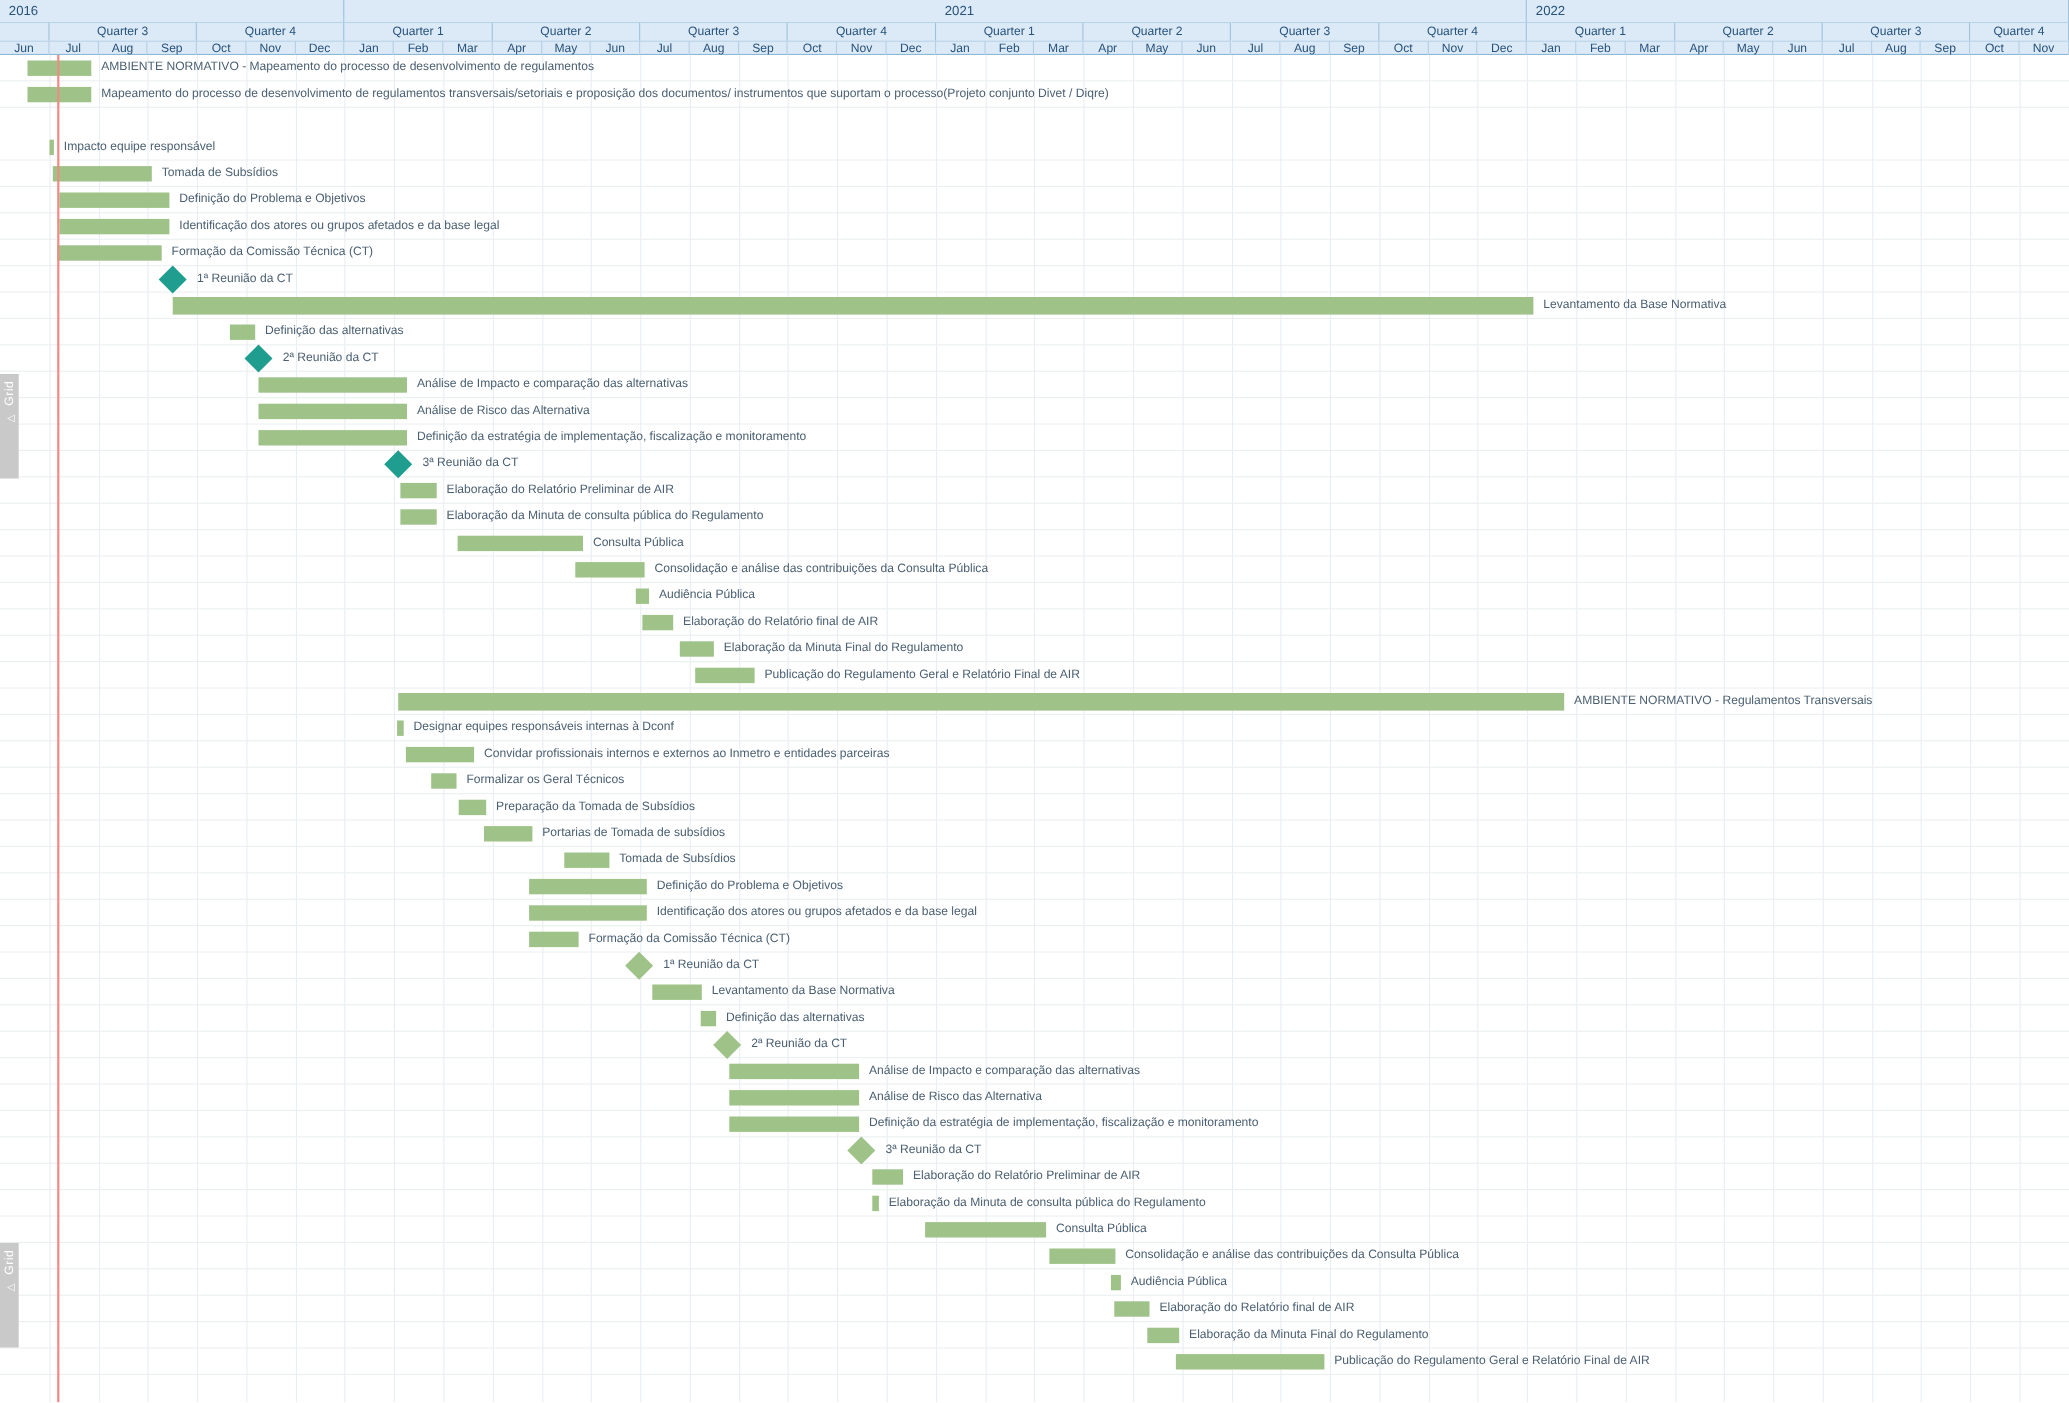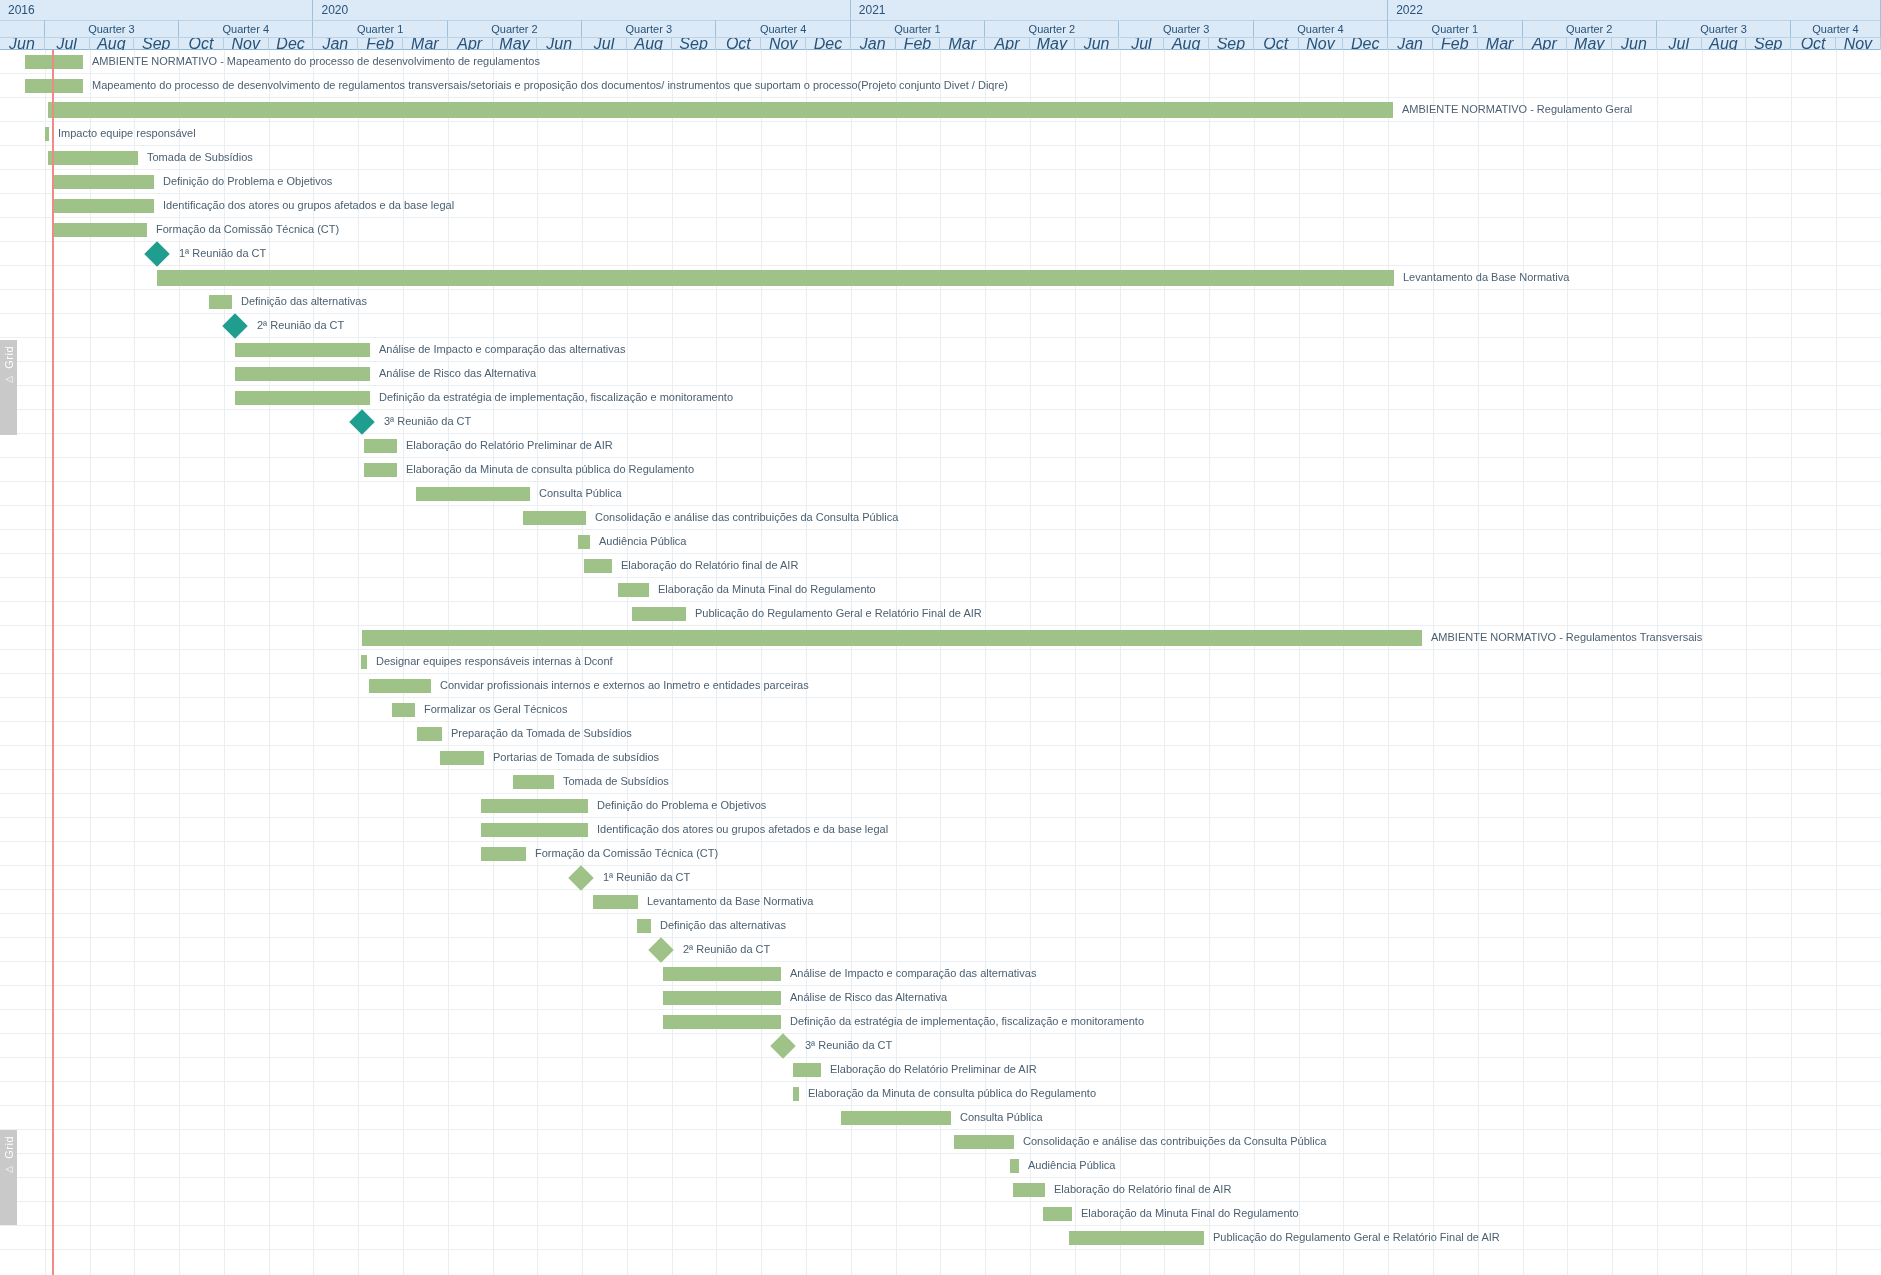--- a/index.html
+++ b/index.html
@@ -18,22 +18,22 @@
        background:#dceaf7;border-bottom:1px solid #8fb8d6;box-sizing:border-box;}
   .hdr-row{position:absolute;left:0;width:1881px;box-sizing:border-box;}
   .year-row{top:0;height:20px;}
   .q-row{top:20px;height:17px;}
   .m-row{top:37px;height:13px;}
   .cell{position:absolute;top:0;height:100%;box-sizing:border-box;
         border-right:1px solid #9dc2dd;color:#27527a;
         display:flex;align-items:center;white-space:nowrap;overflow:hidden;}
   .year-row .cell{font-size:12px;padding-left:8px;justify-content:flex-start;}
   .q-row .cell{font-size:11px;justify-content:center;border-top:1px solid #b9d4e8;}
-  .m-row .cell{font-size:16px;justify-content:center;border-top:1px solid #b9d4e8;
-               border-right:1px solid #b2cfe4;font-style:italic;}
+  .m-row .cell{font-size:11px;justify-content:center;border-top:1px solid #b9d4e8;
+               border-right:1px solid #b2cfe4;}
 
   
   .body{position:absolute;left:0;top:50px;width:1881px;height:1225px;
         background:#ffffff;overflow:hidden;}
   .vline{position:absolute;top:0;bottom:0;width:1px;background:#e9eef2;}
   .row{position:absolute;left:0;width:1881px;height:24px;
        border-bottom:1px solid #eceff1;box-sizing:border-box;}
   .bar{position:absolute;top:5px;height:14px;background:#9ec288;}
   .bar.summary{top:4px;height:16px;}
   .dia{position:absolute;top:3px;width:18px;height:18px;
@@ -53,21 +53,20 @@
         writing-mode:vertical-rl;transform:rotate(180deg);}
 </style>
 </head>
 <body>
 
 <div id="root">
 
   <div class="hdr">
     <div class="hdr-row year-row" id="year-row">
         <div class="cell" style="left: 0px; width: 313.46px;">2016</div>
-        <div class="cell" style="left: 313.46px; width: 537.36px;">2020</div>
         <div class="cell" style="left: 850.82px; width: 537.36px;">2021</div>
         <div class="cell" style="left: 1388.18px; width: 492.58px;">2022</div>
       </div>
     <div class="hdr-row q-row" id="q-row">
         <div class="cell" style="left: 0px; width: 44.78px;"></div>
         <div class="cell" style="left: 44.78px; width: 134.34px;">Quarter 3</div>
         <div class="cell" style="left: 179.12px; width: 134.34px;">Quarter 4</div>
         <div class="cell" style="left: 313.46px; width: 134.34px;">Quarter 1</div>
         <div class="cell" style="left: 447.8px; width: 134.34px;">Quarter 2</div>
         <div class="cell" style="left: 582.14px; width: 134.34px;">Quarter 3</div>
@@ -171,24 +170,20 @@
       <div class="vline" style="left: 1835.98px;"></div>
       <div class="vline" style="left: 1880.76px;"></div>
       <div class="row" style="top: 0px;">
         <div class="bar" style="left: 25px; width: 58px; background: rgb(158, 194, 136);"></div>
         <div class="lbl" style="left: 92px; color: rgb(75, 96, 114);">AMBIENTE NORMATIVO - Mapeamento do processo de desenvolvimento de regulamentos</div>
       </div>
       <div class="row" style="top: 24px;">
         <div class="bar" style="left: 25px; width: 58px; background: rgb(158, 194, 136);"></div>
         <div class="lbl" style="left: 92px; color: rgb(75, 96, 114);">Mapeamento do processo de desenvolvimento de regulamentos transversais/setoriais e proposição dos documentos/ instrumentos que suportam o processo(Projeto conjunto Divet / Diqre)</div>
       </div>
-      <div class="row" style="top: 48px;">
-        <div class="bar summary" style="left: 48px; width: 1345px; background: rgb(158, 194, 136);"></div>
-        <div class="lbl" style="left: 1402px; color: rgb(75, 96, 114);">AMBIENTE NORMATIVO - Regulamento Geral</div>
-      </div>
       <div class="row" style="top: 72px;">
         <div class="bar" style="left: 45px; width: 4px; background: rgb(158, 194, 136);"></div>
         <div class="lbl" style="left: 58px; color: rgb(75, 96, 114);">Impacto equipe responsável</div>
       </div>
       <div class="row" style="top: 96px;">
         <div class="bar" style="left: 48px; width: 90px; background: rgb(158, 194, 136);"></div>
         <div class="lbl" style="left: 147px; color: rgb(75, 96, 114);">Tomada de Subsídios</div>
       </div>
       <div class="row" style="top: 120px;">
         <div class="bar" style="left: 54px; width: 100px; background: rgb(158, 194, 136);"></div>

